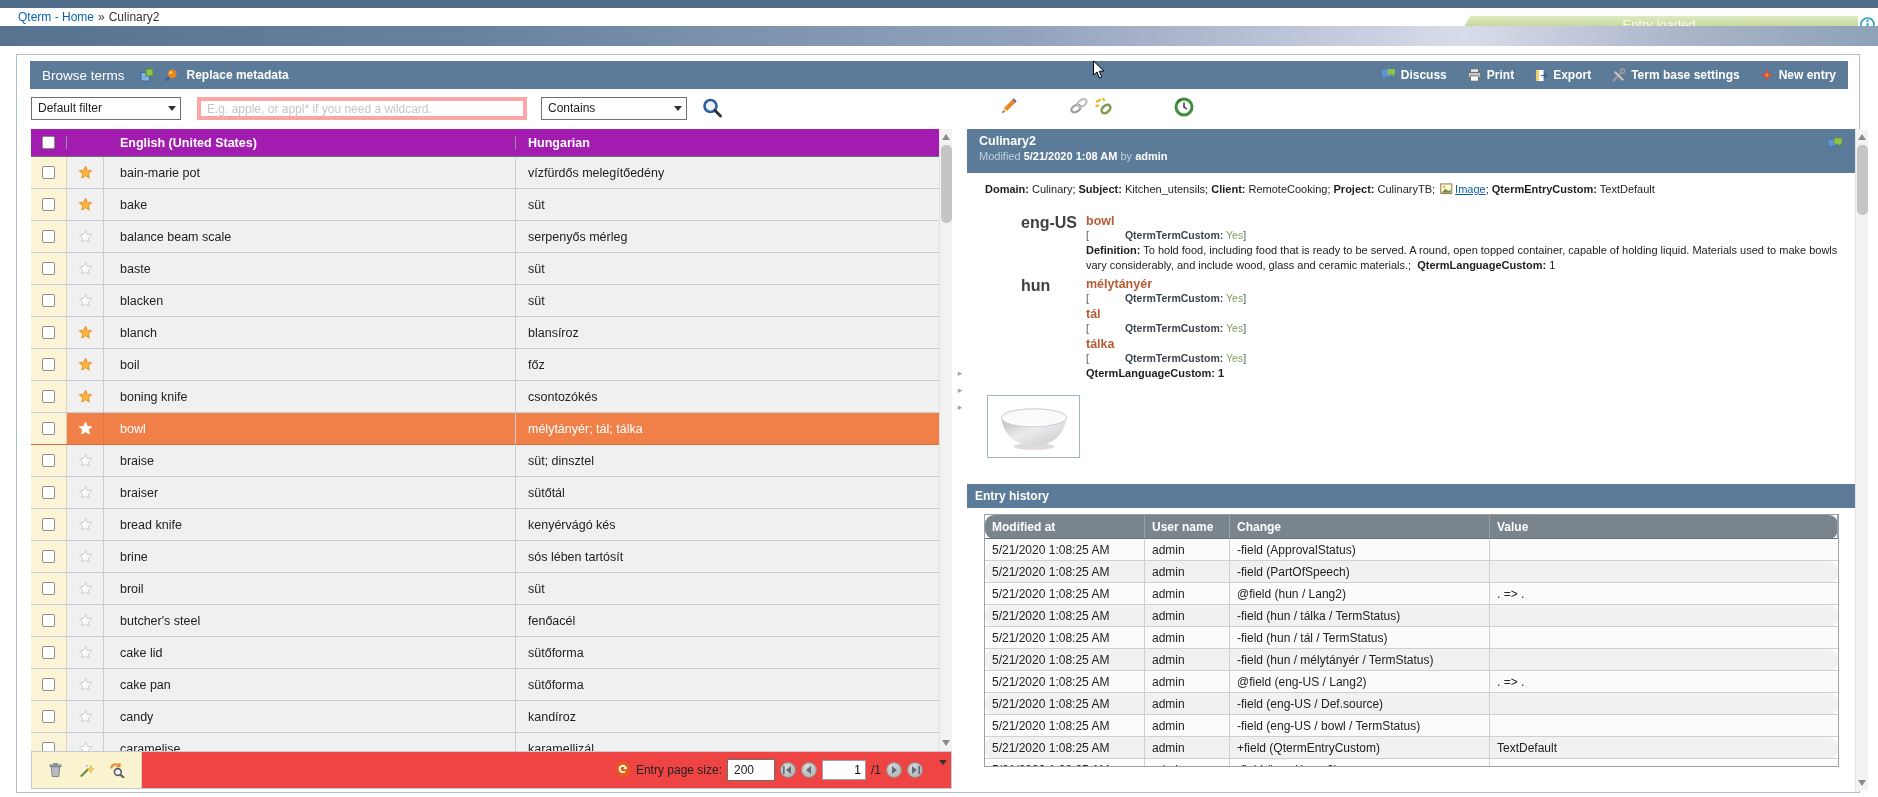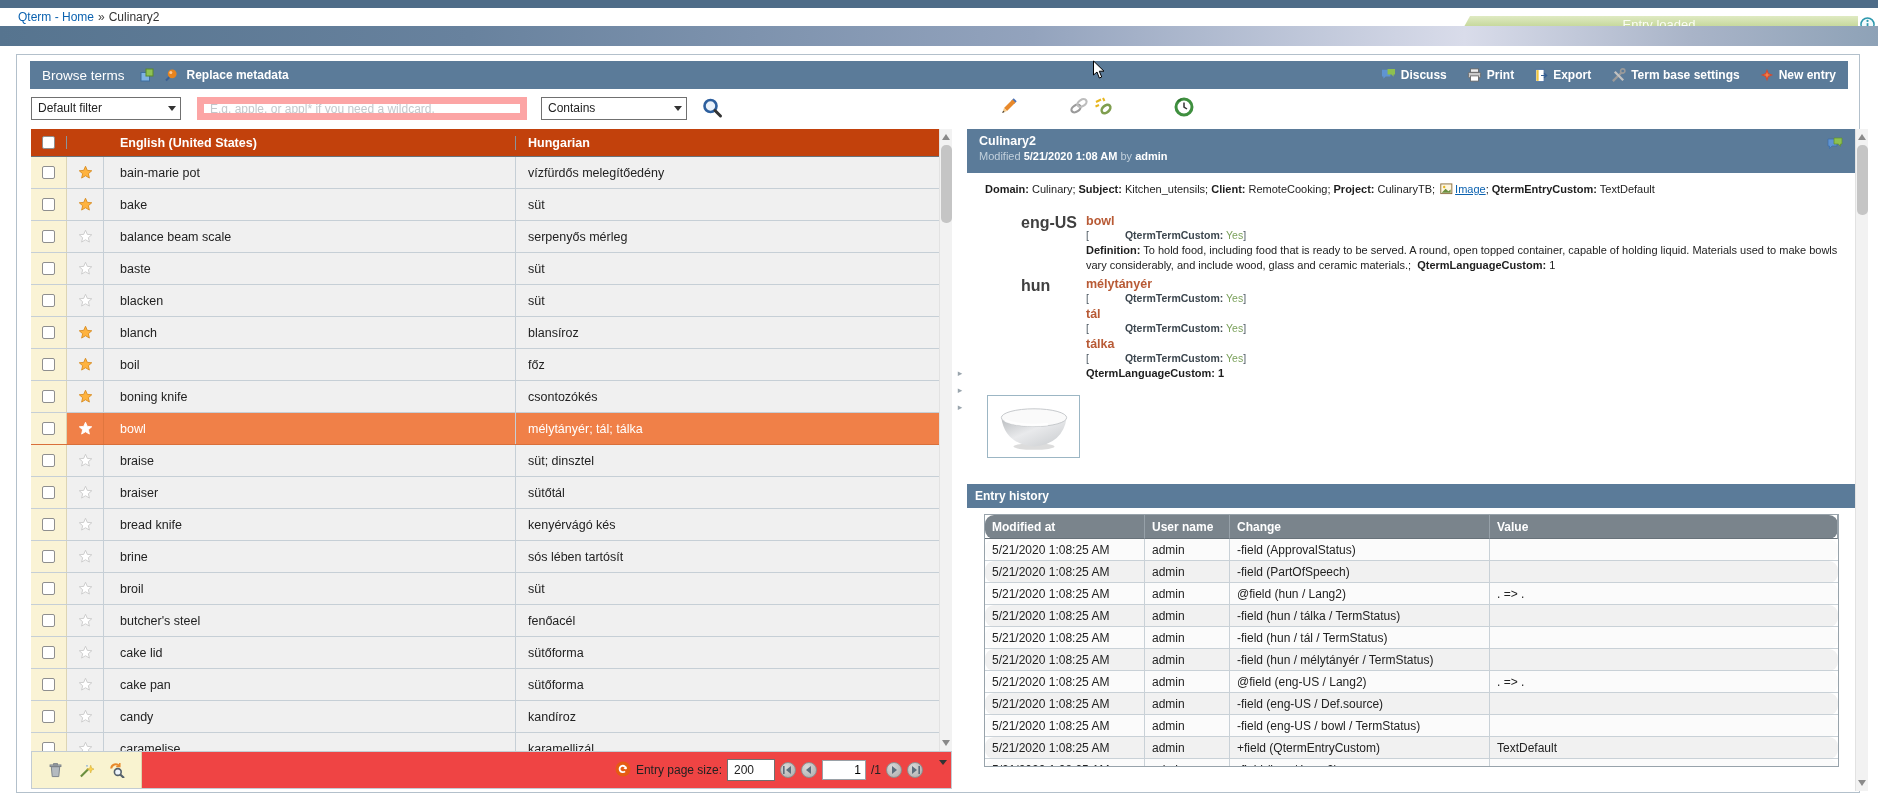--- a/index.html
+++ b/index.html
@@ -30,28 +30,28 @@
   .bar-icon { display:inline-flex; margin:0 5px; }
   .replace-meta { font-size:12px; font-weight:bold; margin-left:4px; cursor:pointer; }
   .bar-actions { margin-left:auto; display:flex; align-items:center; gap:20px; }
   .tbact { display:flex; align-items:center; gap:5px; font-size:12px; font-weight:bold; cursor:pointer; white-space:nowrap; }
 
   .filter-row { position:absolute; left:13px; top:40px; height:26px; width:1818px; }
   .fakeselect { position:absolute; top:2px; height:23px; background:#fff; border:1px solid #707070;
     font-size:12px; line-height:21px; padding-left:6px; cursor:pointer; }
   .fakeselect .arr { position:absolute; right:4px; top:8px; width:0; height:0;
     border-left:4px solid transparent; border-right:4px solid transparent; border-top:5px solid #333; }
-  .searchbox { position:absolute; left:167px; top:2px; width:330px; height:23px; border:7px solid #fca5a5;
+  .searchbox { position:absolute; left:167px; top:2px; width:330px; height:23px; border:4px solid #fca5a5;
     font-size:12px; padding:0 6px; color:#333; font-family:"Liberation Sans",sans-serif; }
   .searchbox::placeholder { color:#c3c8cc; }
   .ficon { position:absolute; top:2px; cursor:pointer; }
 
   
   .left-table { position:absolute; left:14px; top:74px; width:908px; }
-  .thead { display:flex; height:28px; background:#c2410c; color:#fff; font-weight:bold; font-size:12px;
+  .thead { display:flex; height:28px; background:#a21caf; color:#fff; font-weight:bold; font-size:12px;
            align-items:center; border-bottom:1px solid #68727a; }
   .tbody { height:594px; overflow:hidden; }
   .trow { display:flex; height:32px; background:#f0f0f0; border-bottom:1px solid #c6cfd6; cursor:pointer; }
   .cell { display:flex; align-items:center; overflow:hidden; white-space:nowrap; }
   .c-check { width:36px; justify-content:center; background:#faf3d5; border-right:1px solid #ddd5b4; }
   .thead .c-check { background:transparent; border-right:1px solid #8a949c; }
   .c-star { width:37px; justify-content:center; border-right:1px solid #c6cfd6; }
   .thead .c-star { border-right:1px solid #8a949c; }
   .c-en { width:412px; padding-left:16px; font-size:12.5px; border-right:1px solid #c6cfd6; }
   .thead .c-en { border-right:1px solid #8a949c; }

